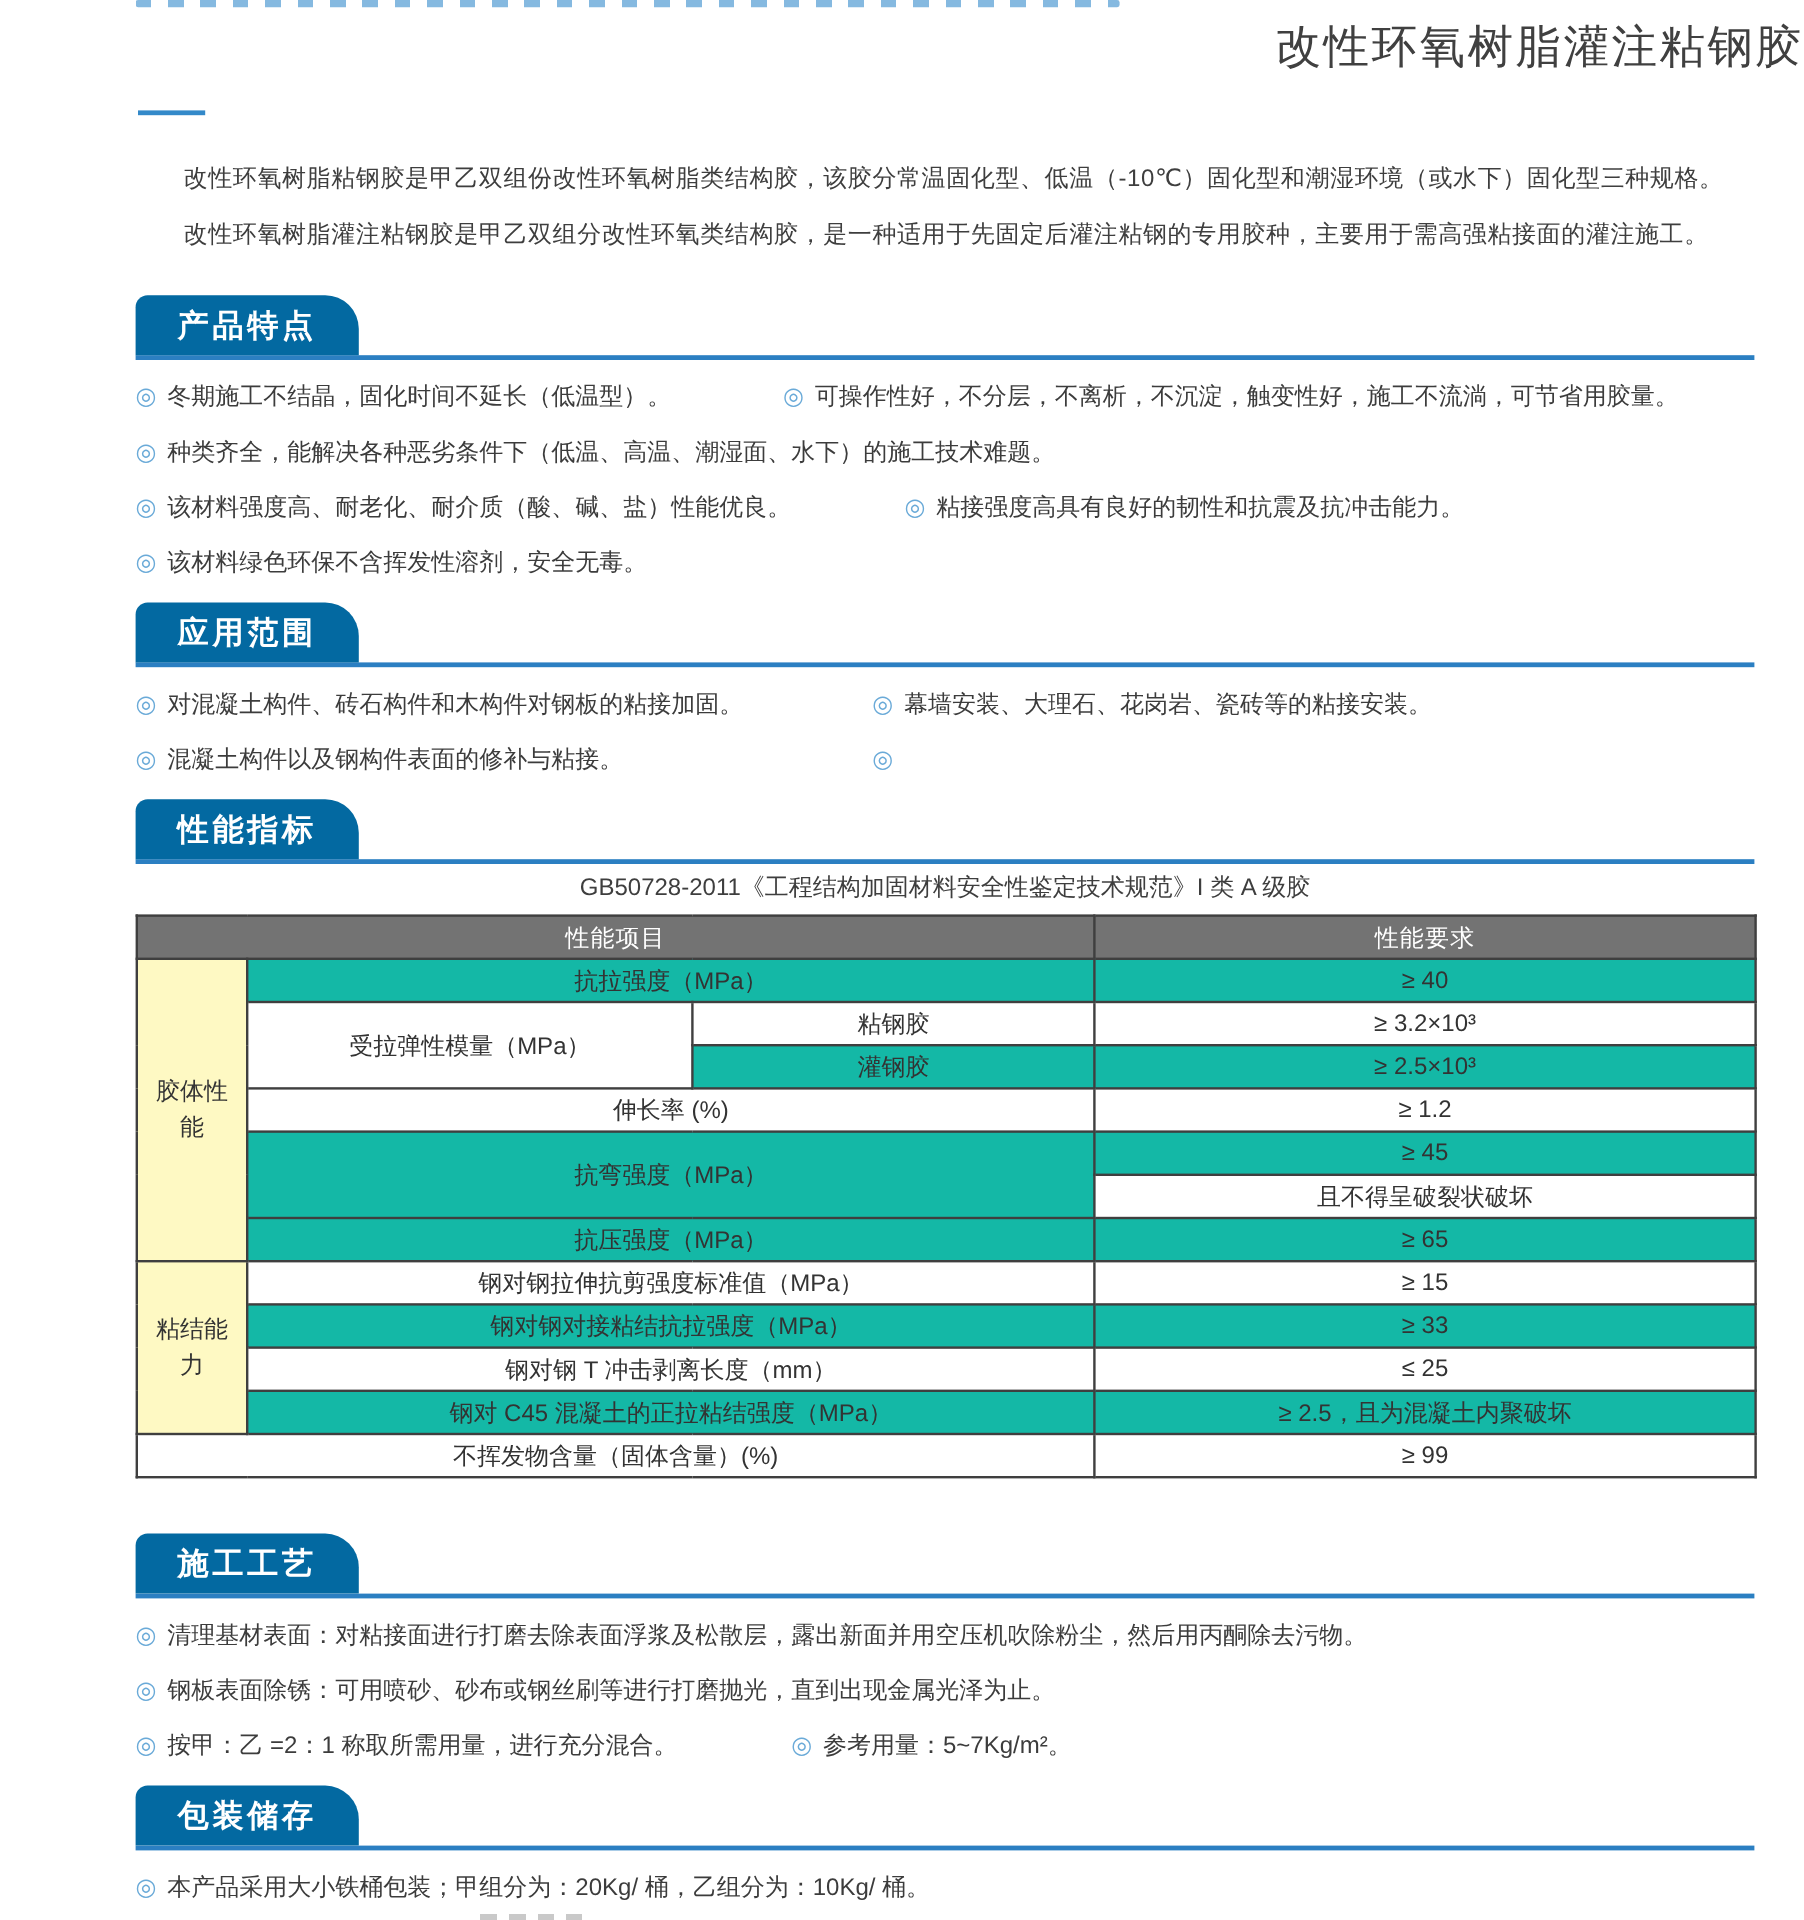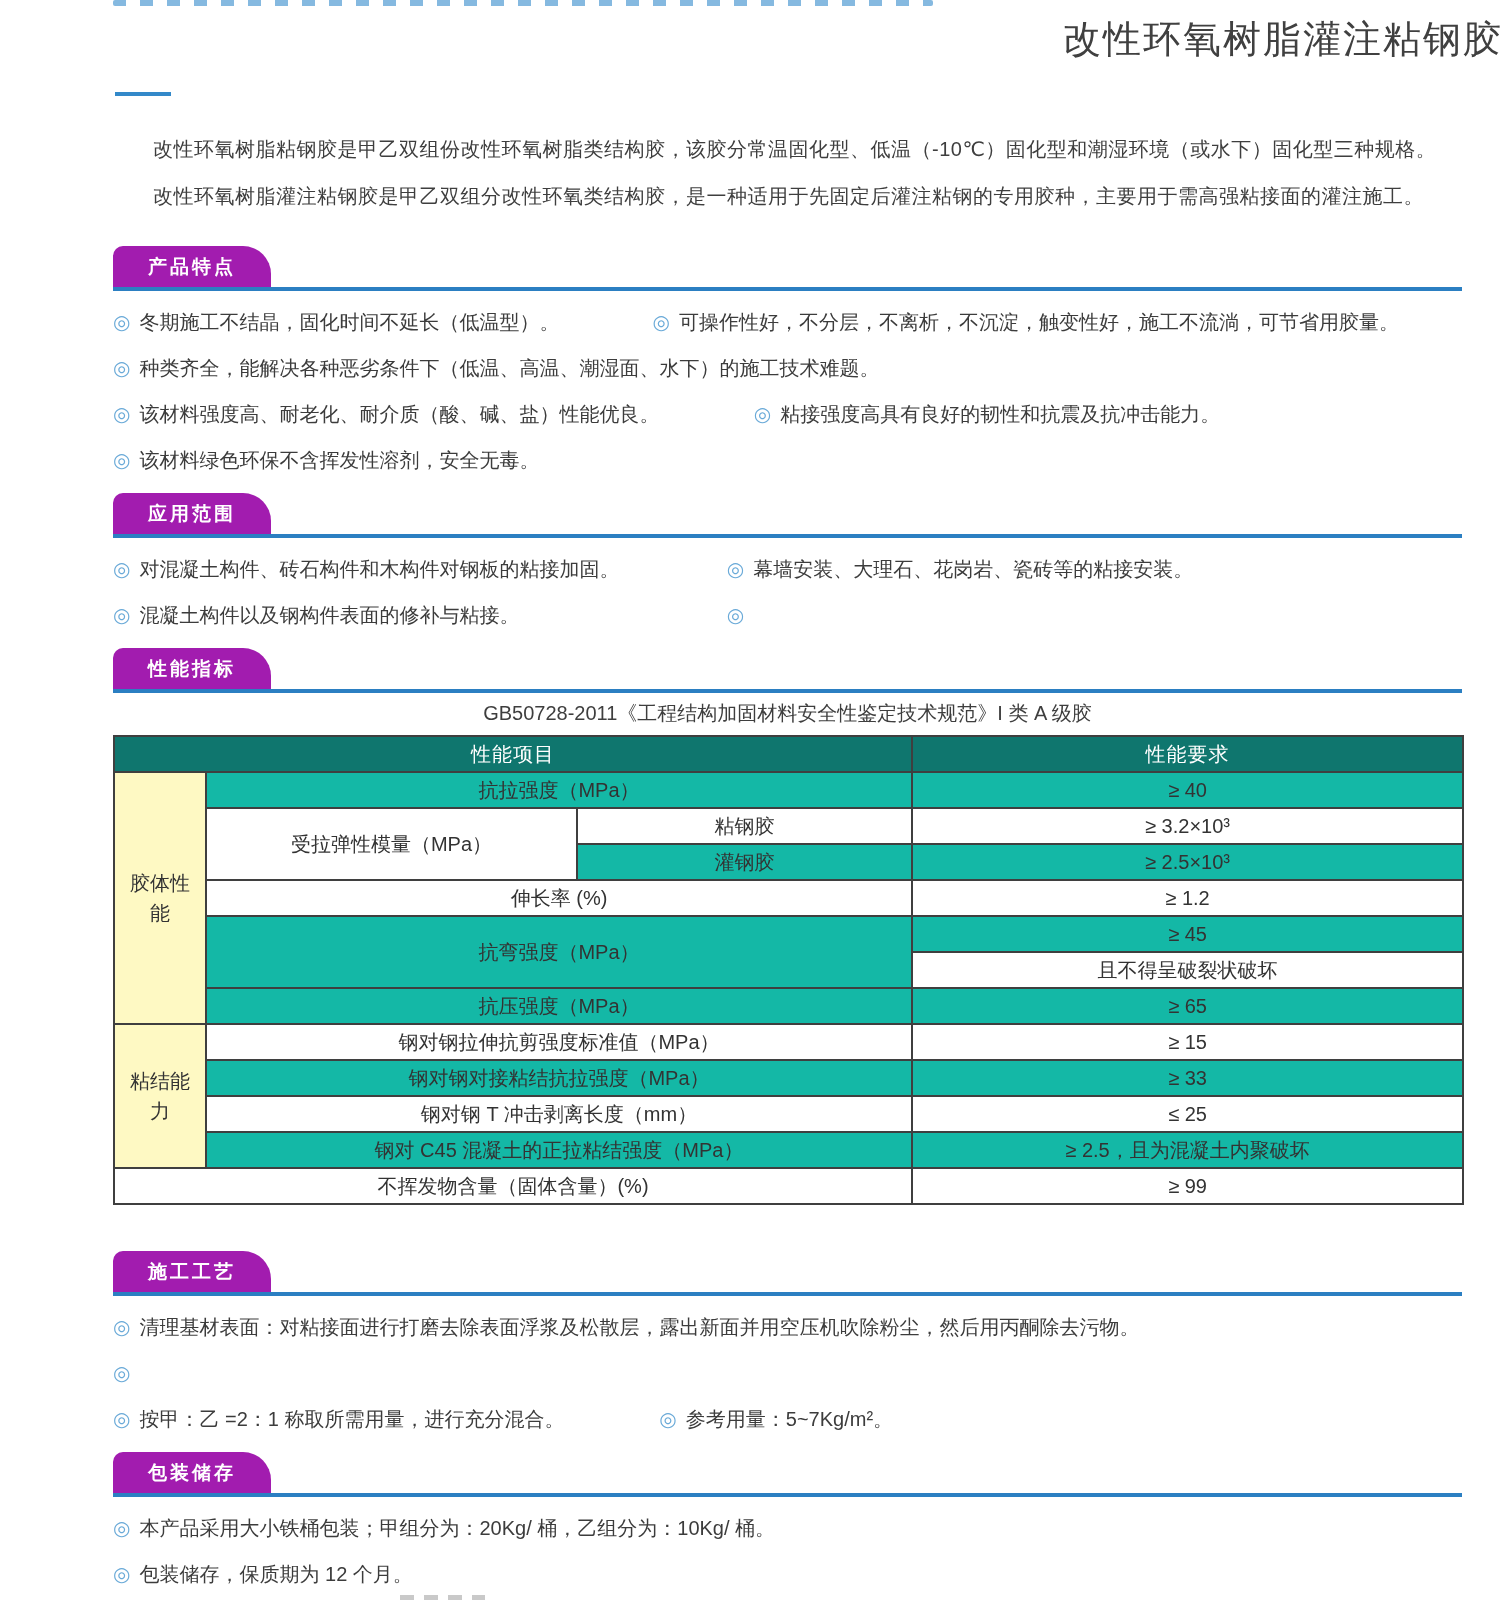--- a/index.html
+++ b/index.html
@@ -18,21 +18,21 @@
   
   .doc-title { margin:8px 0 0 113px; font-size:38px; font-weight:normal; color:#404040; letter-spacing:2px;text-align:right; }
   .title-underline { margin:27px 0 0 115px; width:56px; height:4px; background:#3389c9; }
 
   
   .intro { margin:30px 41px 0 113px; width:1349px; }
   .intro p { font-size:20px; line-height:47px; color:#3e3e3e; text-indent:2em; text-align:justify; letter-spacing:.5px; }
 
   
   .section-header { width:1349px; border-bottom:4px solid #2b7fc2; }
-  .badge { display:inline-block; background:#a21caf; color:#ffffff; font-size:19px; font-weight:bold;
+  .badge { display:inline-block; background:#0369a1; color:#ffffff; font-size:26px; font-weight:bold;
     letter-spacing:3px; padding:8px 35px 7px 35px; border-radius:10px 28px 0 0; margin-bottom:0;
     vertical-align:bottom; }
   .items { padding-top:8px; }
   .item-row { display:flex; align-items:flex-start; }
   .bullet-item { display:flex; align-items:baseline; font-size:20px; line-height:46px; color:#3c3c3c; }
   .bullet { color:#6aaad8; margin-right:9px; font-size:20px; flex:0 0 auto; }
   .b40  { flex:0 0 40%; }
   .b405 { flex:0 0 40.5%; }
   .b455 { flex:0 0 45.5%; }
   .b475 { flex:0 0 47.5%; }
@@ -40,21 +40,21 @@
 
   .mt26 { margin-top:26px; }
   .mt10 { margin-top:10px; }
   .mt46 { margin-top:46px; }
 
   
   .table-caption { margin-top:6px; text-align:center; font-size:20px; color:#3e3e3e; line-height:28px; }
   table.perf { margin-top:8px; width:1349px; border-collapse:collapse; table-layout:fixed; }
   table.perf th, table.perf td { border:2.5px solid #3f3f3f; font-size:20px; text-align:center;
     height:36px; padding:1px 6px; color:#333333; font-weight:normal; }
-  table.perf th { background:#0f766e; color:#ffffff; height:36px; letter-spacing:1px;font-family:Liberation Mono, monospace; }
+  table.perf th { background:#737373; color:#ffffff; height:36px; letter-spacing:1px;font-family:Liberation Mono, monospace; }
   td.g { background:#14b8a6; }
   td.w { background:#ffffff; }
   td.group-cell { background:#fef9c3; padding:0 18px; line-height:30px; }
 
   .section { width:1349px; }
 </style>
 </head>
 <body>
 
 <div class="page">
@@ -215,20 +215,21 @@
     <div class="items">
       <div class="item-row">
         <div class="bullet-item grow">
           <span class="bullet">◎</span>
           <span>清理基材表面：对粘接面进行打磨去除表面浮浆及松散层，露出新面并用空压机吹除粉尘，然后用丙酮除去污物。</span>
         </div>
       </div>
       <div class="item-row">
         <div class="bullet-item grow">
           <span class="bullet">◎</span>
+          <span>钢板表面除锈：可用喷砂、砂布或钢丝刷等进行打磨抛光，直到出现金属光泽为止。</span>
         </div>
       </div>
       <div class="item-row">
         <div class="bullet-item b405">
           <span class="bullet">◎</span>
           <span>按甲：乙 =2：1 称取所需用量，进行充分混合。</span>
         </div>
         <div class="bullet-item grow">
           <span class="bullet">◎</span>
           <span>参考用量：5~7Kg/m²。</span>

